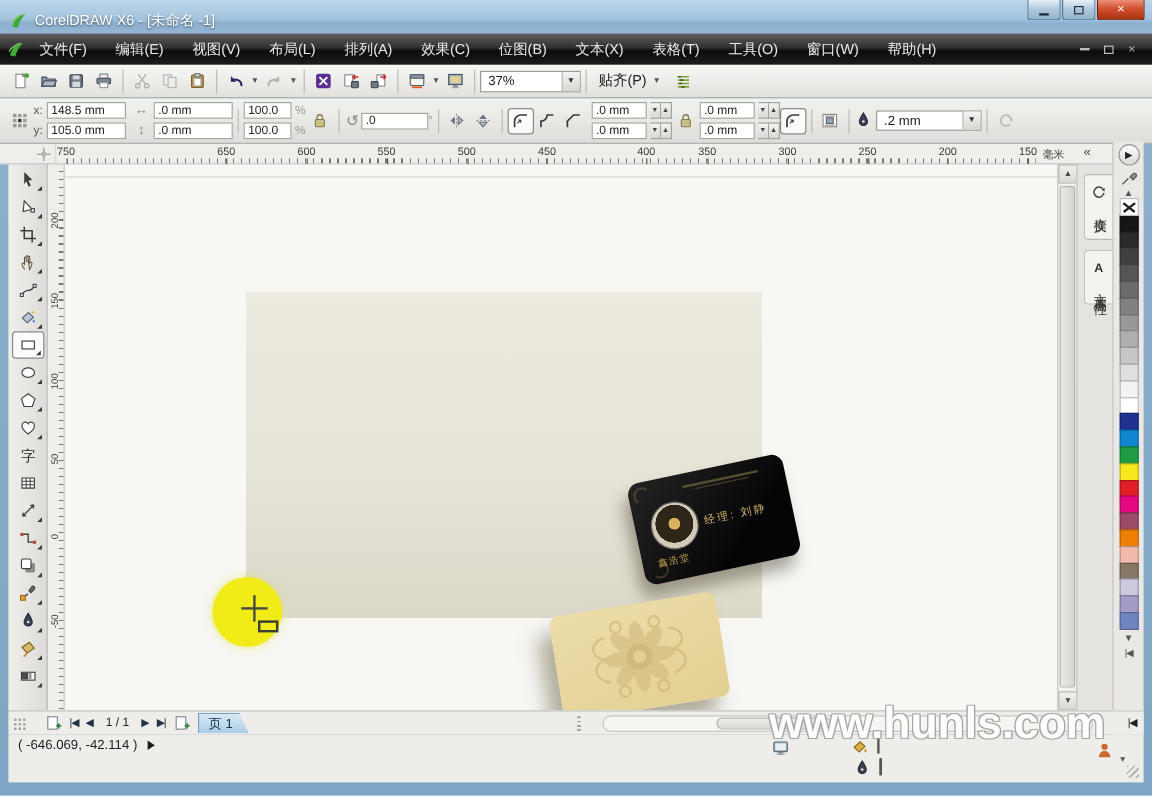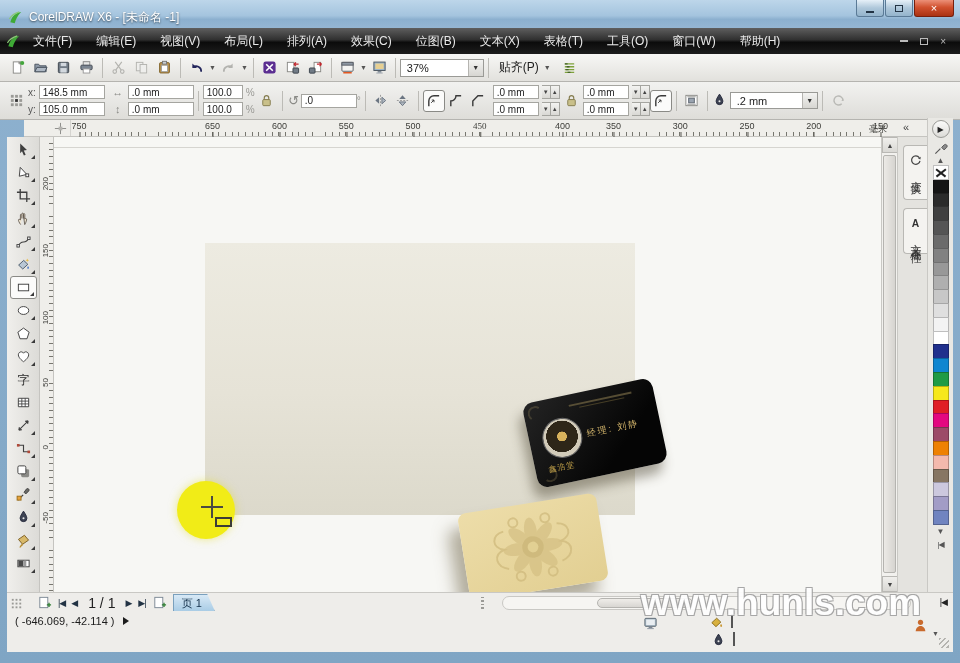--- a/index.html
+++ b/index.html
@@ -43,21 +43,21 @@
   .pfield{background:#fff;border:1px solid #a5a5a0;height:14px;display:flex;align-items:center;padding:0 3px;font-size:10px;color:#222;}
   .w66{width:66px;} .w46{width:46px;} .w40{width:40px;}
   .pbtn{width:22px;height:22px;display:flex;align-items:center;justify-content:center;border-radius:3px;}
   .pbtn.pressed{background:#fbfbfa;border:1px solid #8a8a86;}
   .spin{display:flex;}
   .spin span{width:9px;height:14px;border:1px solid #a5a5a0;border-left:none;background:linear-gradient(#f3f3f1,#d9d8d4);
     display:flex;align-items:center;justify-content:center;font-size:6px;color:#444;}
   .dimglyph{font-size:11px;color:#8a8a86;width:14px;text-align:center;}
   .pct{color:#9a9a96;font-size:10px;}
   
-  .rulerrow{position:absolute;left:24px;right:33px;top:120px;height:17px;background:#efeeea;border-bottom:1px solid #c5c4c0;}
+  .rulerrow{position:absolute;left:0;right:33px;top:120px;height:17px;background:#efeeea;border-bottom:1px solid #c5c4c0;}
   .rcorner{position:absolute;left:0;top:0;width:47px;height:100%;border-right:1px solid #d5d4d0;display:flex;align-items:center;justify-content:flex-end;padding-right:2px;}
   .hruler{position:absolute;left:47px;right:64px;top:0;height:100%;
     background:repeating-linear-gradient(90deg,rgba(0,0,0,0) 0 5.7px,#77766f 5.7px 6.68px) 8px 100%/100% 4px no-repeat #efeeea;}
   .hnum{position:absolute;top:1px;transform:translateX(-50%);font-size:9px;color:#3c3c38;}
   .hnum::after{content:"";position:absolute;left:50%;top:11px;width:1px;height:5px;background:#55544e;}
   .runit{position:absolute;right:40px;top:3px;font-size:9px;color:#3c3c38;}
   .rcollapse{position:absolute;right:18px;top:1px;font-size:11px;color:#444;}
   
   .main{position:absolute;left:7px;right:33px;top:137px;height:455px;}
   .toolbox{position:absolute;left:0;top:0;bottom:0;width:33px;background:linear-gradient(90deg,#f0efec,#dcdbd7);
@@ -109,21 +109,21 @@
     display:flex;align-items:center;justify-content:center;font-size:8px;color:#222;margin-bottom:3px;}
   .palarrow{font-size:8px;color:#555;line-height:10px;}
   .swatch{width:16px;height:14.8px;flex:none;border:1px solid rgba(0,0,0,.25);margin-top:-1px;}
   .swatch.none{background:#fff;position:relative;}
   .swatch.none::before,.swatch.none::after{content:"";position:absolute;left:1px;right:1px;top:6px;height:1.5px;background:#222;}
   .swatch.none::before{transform:rotate(38deg);} .swatch.none::after{transform:rotate(-38deg);}
   
   .hscrollrow{position:absolute;left:7px;right:7px;top:592px;height:20px;background:#eeedea;border-top:1px solid #c9c8c4;}
   .navcluster{position:absolute;left:30px;top:0;height:100%;display:flex;align-items:center;gap:6px;font-size:9px;color:#234;}
   .navglyph{letter-spacing:-1px;}
-  .counter{font-size:14px;color:#222;margin:0 4px;}
+  .counter{font-size:10px;color:#222;margin:0 4px;}
   .pagetab{height:17px;padding:0 12px 0 8px;display:flex;align-items:center;font-size:11px;color:#13304a;
     background:linear-gradient(#d8e9f6,#a9cce5);border:1px solid #7aa0bd;border-bottom:none;
     clip-path:polygon(0 0,82% 0,100% 100%,0 100%);}
   .htrack{position:absolute;left:495px;right:42px;top:3px;height:14px;background:#f6f5f2;border:1px solid #c9c8c4;border-radius:7px;}
   .hthumb{position:absolute;left:94px;width:96px;top:1px;bottom:1px;background:linear-gradient(#efede9,#d8d6d2);
     border:1px solid #b5b4b0;border-radius:6px;}
   .hdots{position:absolute;left:474px;top:4px;width:3px;height:12px;
     background:repeating-linear-gradient(180deg,#9a9a96 0 1.5px,transparent 1.5px 3.5px);}
   .hend{position:absolute;right:6px;top:4px;font-size:9px;color:#222;letter-spacing:-1px;}
   .statusbar{position:absolute;left:7px;right:7px;top:612px;height:40px;background:#eeedea;font-size:11px;color:#1c1c1c;}
@@ -517,21 +517,21 @@
         </svg>
       </span>
     </div>
   <div class="hruler">
       <span class="hnum" style="left: 8px;">750</span>
       <span class="hnum" style="left: 74.8px; margin-top: 48px;">700</span>
       <span class="hnum" style="left: 141.6px;">650</span>
       <span class="hnum" style="left: 208.4px;">600</span>
       <span class="hnum" style="left: 275.2px;">550</span>
       <span class="hnum" style="left: 342px;">500</span>
-      <span class="hnum" style="left: 408.8px; font-family: Liberation Serif, serif;">450</span>
+      <span class="hnum" style="left: 408.8px;">450</span>
       <span class="hnum" style="left: 475.6px; margin-left: 16px;">400</span>
       <span class="hnum" style="left: 542.4px;">350</span>
       <span class="hnum" style="left: 609.2px;">300</span>
       <span class="hnum" style="left: 676px;">250</span>
       <span class="hnum" style="left: 742.8px;">200</span>
       <span class="hnum" style="left: 809.6px;">150</span>
     </div>
   <span class="runit">毫米</span>
   <span class="rcollapse">«</span>
 </div>

